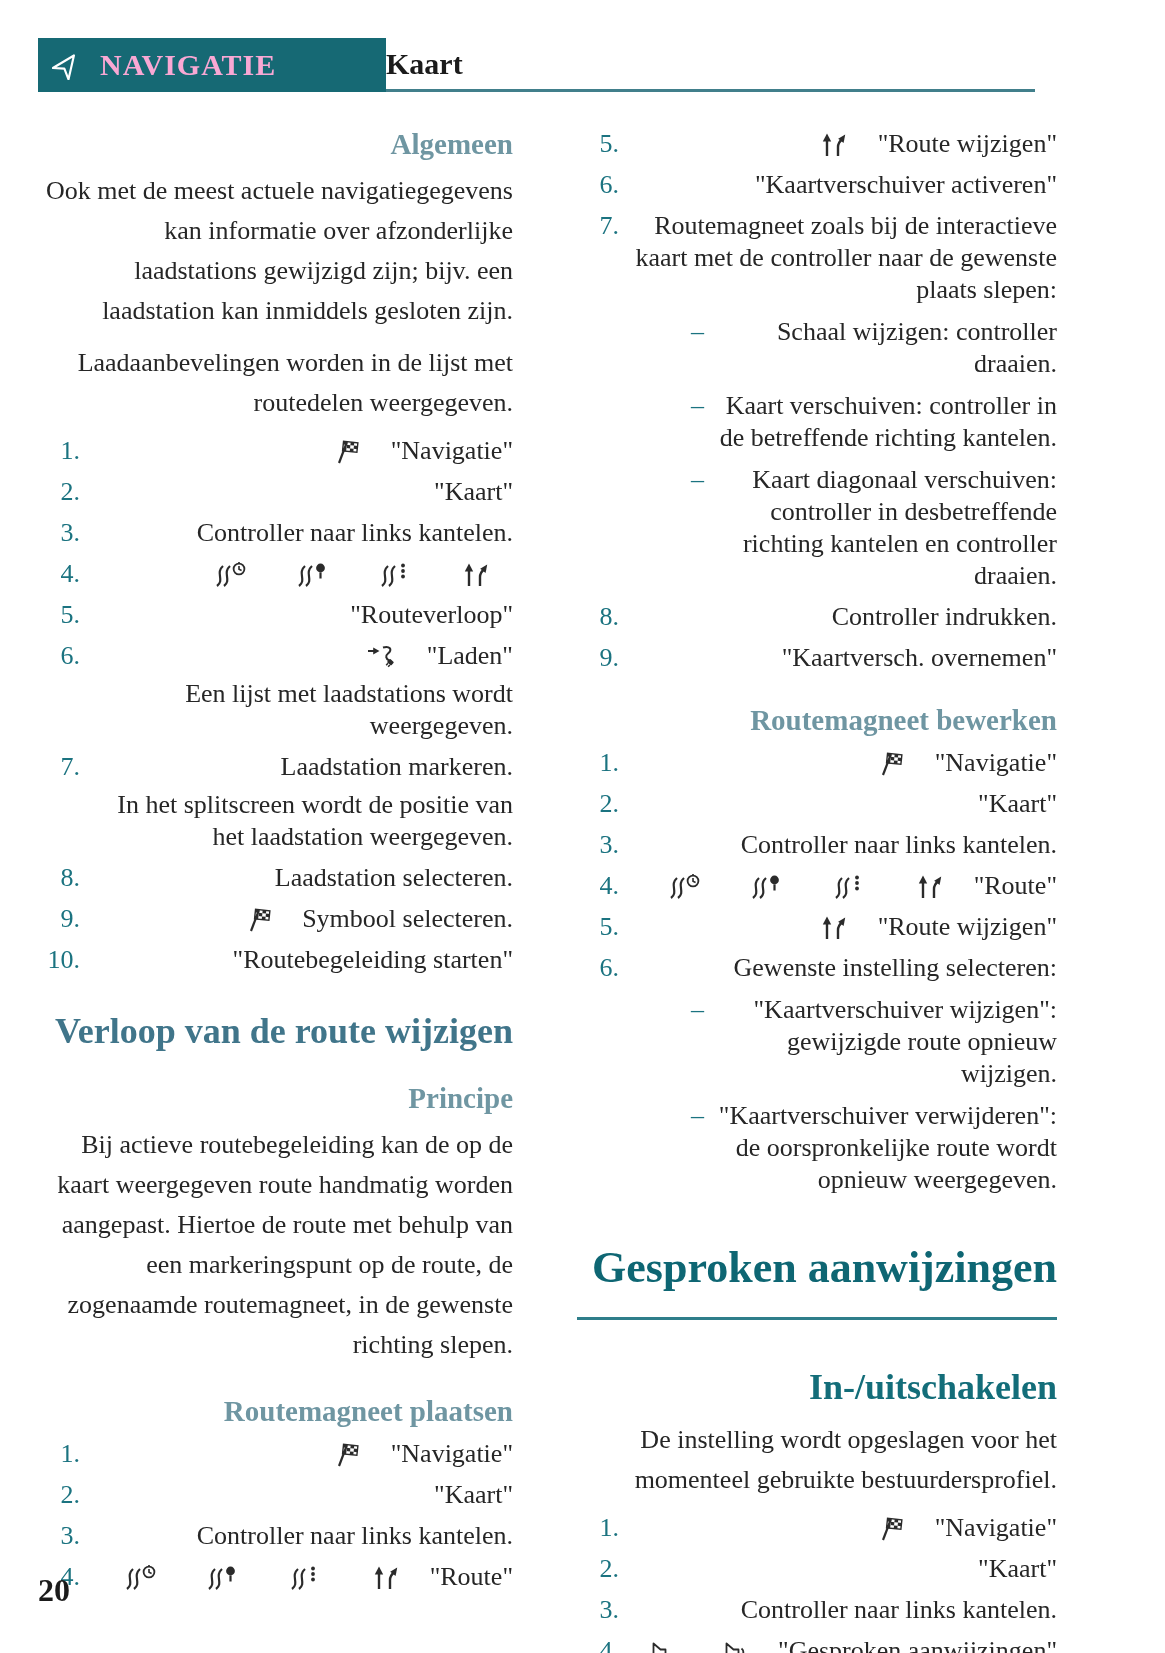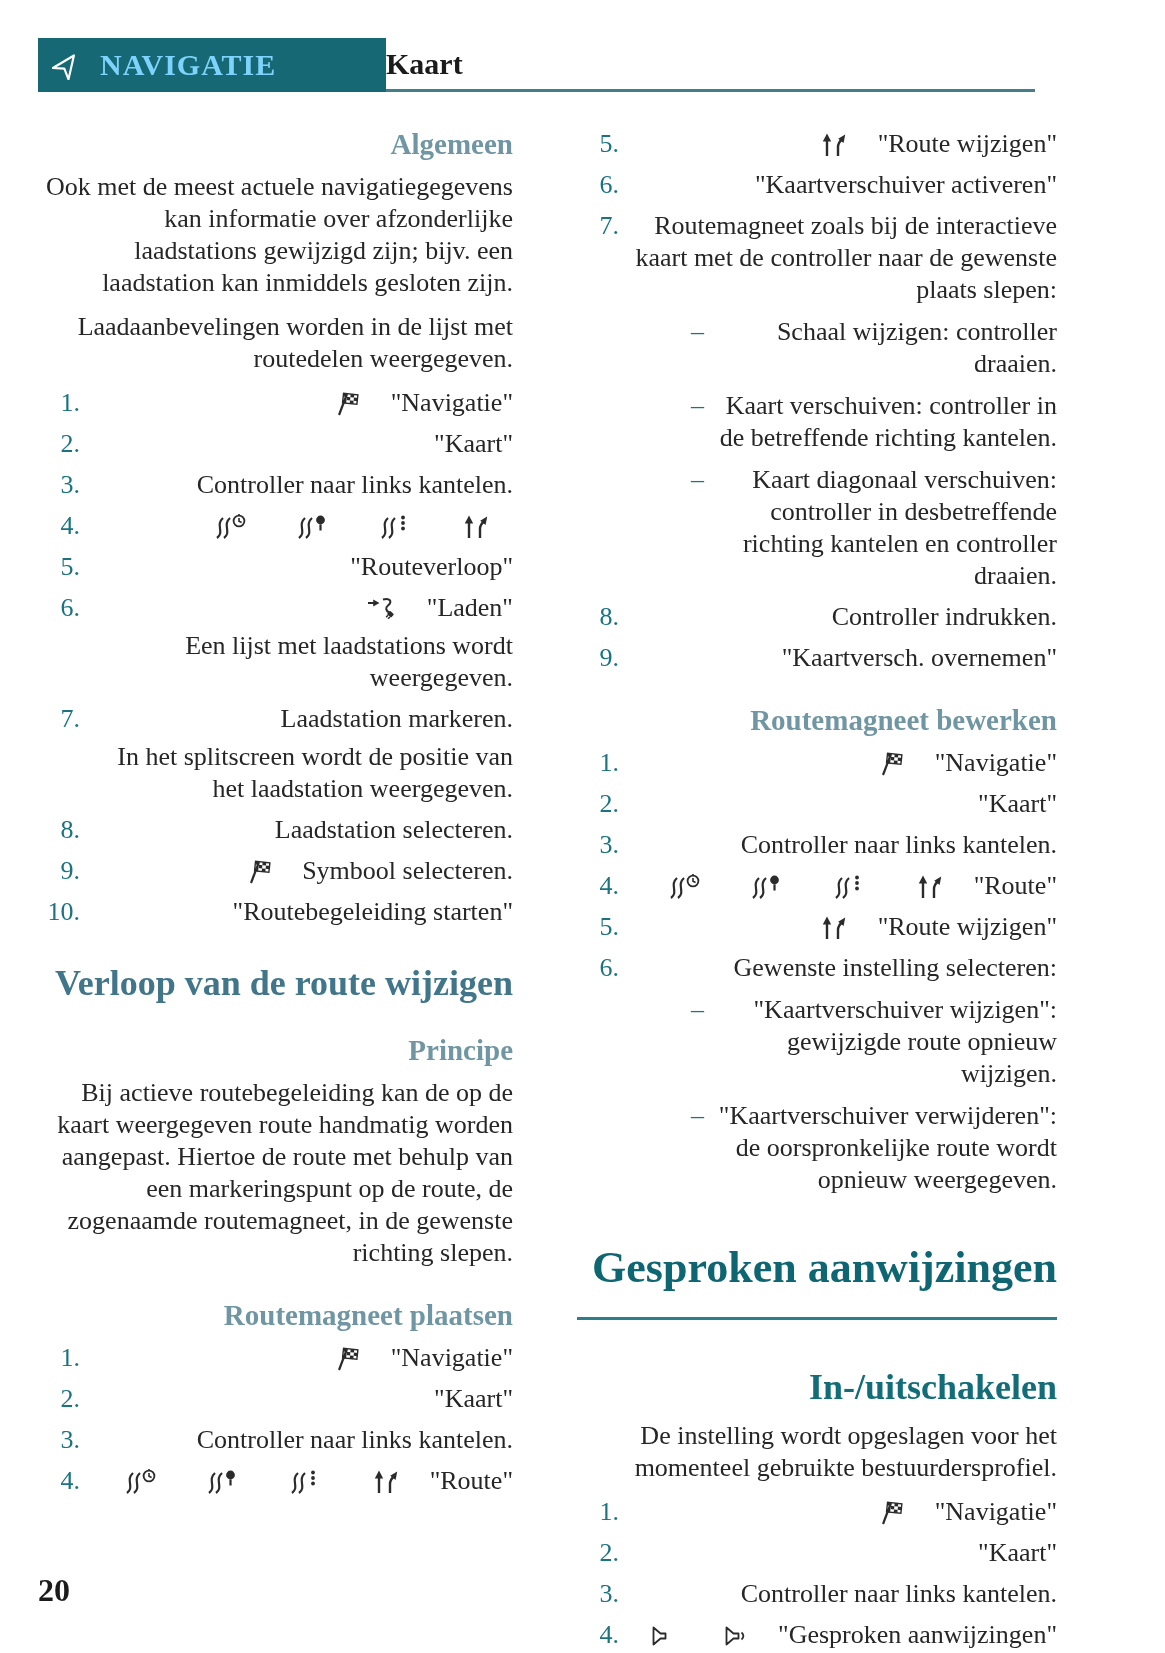--- a/index.html
+++ b/index.html
@@ -4,38 +4,38 @@
 <style>
   html,body{margin:0;padding:0;}
   body{
     width:1165px;height:1653px;position:relative;overflow:hidden;
     background:#ffffff;color:#262626;
     font-family:"Liberation Serif", serif;
   }
   .page{position:absolute;inset:0;}
   
   .header{display:flex;margin:38px 0 0 38px;width:997px;}
-  .brand{background:#166974;color:#7dd3fc;display:flex;align-items:center;
+  .brand{background:#166974;color:#f9a8d4;display:flex;align-items:center;
          height:54px;width:348px;box-sizing:border-box;padding:0 20px 0 14px;flex:0 0 348px;}
   .brand .bicon{margin-right:18px;display:inline-flex;}
   .brand-label{font-size:30px;font-weight:bold;letter-spacing:1px;}
   .header-tab{flex:1;border-bottom:3px solid #417f8b;display:flex;align-items:center;box-sizing:border-box;}
   .tab-label{font-size:30px;font-weight:bold;color:#1b1b1b;}
   
   .cols{display:flex;margin:36px 0 0 38px;gap:64px;text-align:right;}
   .col{width:475px;flex:0 0 475px;}
   .col.rightc{width:480px;flex:0 0 480px;}
   
   .h-sub{color:#6f96a2;font-size:29px;font-weight:bold;margin:30px 0 10px;}
   .h-sub.first{margin-top:0;}
   .h-mid{color:#40758a;font-size:36px;font-weight:bold;margin:34px 0 6px;}
   .h-chapter{color:#0e6673;font-size:44px;font-weight:bold;margin:46px 0 0;
              padding-bottom:24px;border-bottom:3px solid #2e7e8a;}
   .h-section{color:#136d79;font-size:36px;font-weight:bold;margin:46px 0 12px;}
-  .p{font-size:26px;line-height:32px;margin:0 0 12px;}
+  .p{font-size:26px;line-height:40px;margin:0 0 12px;}
   
   .li{display:flex;align-items:flex-start;margin:0 0 9px;}
   .li .num{flex:0 0 42px;color:#1b7380;font-size:26px;line-height:32px;}
   .li .lbody{flex:1;font-size:26px;line-height:32px;}
   .note{margin-top:6px;}
   .sub{display:flex;margin:10px 0 0 37px;font-size:26px;line-height:32px;}
   .sub .dash{flex:0 0 48px;color:#1b7380;}
   
   .ic{display:inline-block;vertical-align:-6px;margin-right:24px;}
   .ic.wgap{margin-right:42px;}

